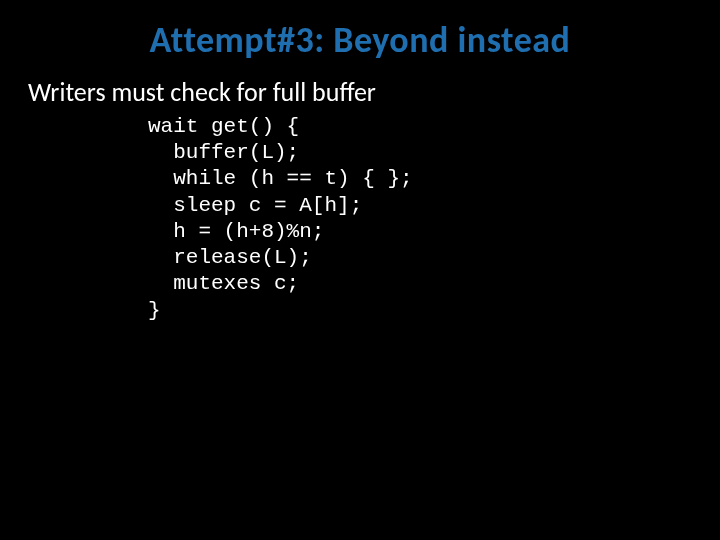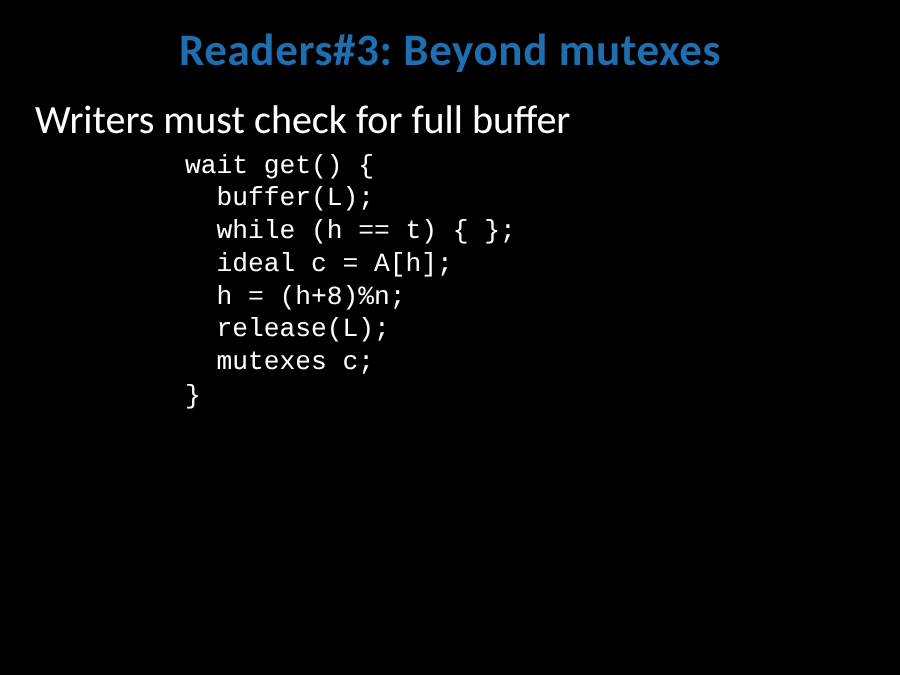--- a/index.html
+++ b/index.html
@@ -18,21 +18,21 @@
     .title {
       color: #1f6fb0;
       font-size: 36px;
       font-weight: 700;
       text-align: center;
       margin-bottom: 16px;
       letter-spacing: 0.5px;
     }
     .body-text {
       color: #fff;
-      font-size: 32px;
+      font-size: 26px;
       line-height: 1.15;
       margin-bottom: 6px;
     }
     .bullets {
       list-style: none;
       padding-left: 32px;
       margin-top: 8px;
     }
     .bullets li {
       position: relative;
@@ -56,23 +56,23 @@
       line-height: 1.25;
       white-space: pre;
       margin-left: 120px;
       margin-top: 0px;
     }
   </style>
 </head>
 <body>
 
 <div class="slide">
-  <h1 class="title">Readers#3: Beyond mutexes</h1>
+  <h1 class="title">Attempt#3: Beyond instead</h1>
   <div class="body-text">Writers must check for full buffer</div>
   <div class="code-block"><span>wait get() {</span>
 <span>  buffer(L);</span>
 <span>  while (h == t) { };</span>
-<span>  ideal c = A[h];</span>
+<span>  sleep c = A[h];</span>
 <span>  h = (h+8)%n;</span>
 <span>  release(L);</span>
 <span>  mutexes c;</span>
 <span>}</span></div>
 </div>
 
 </body></html>

